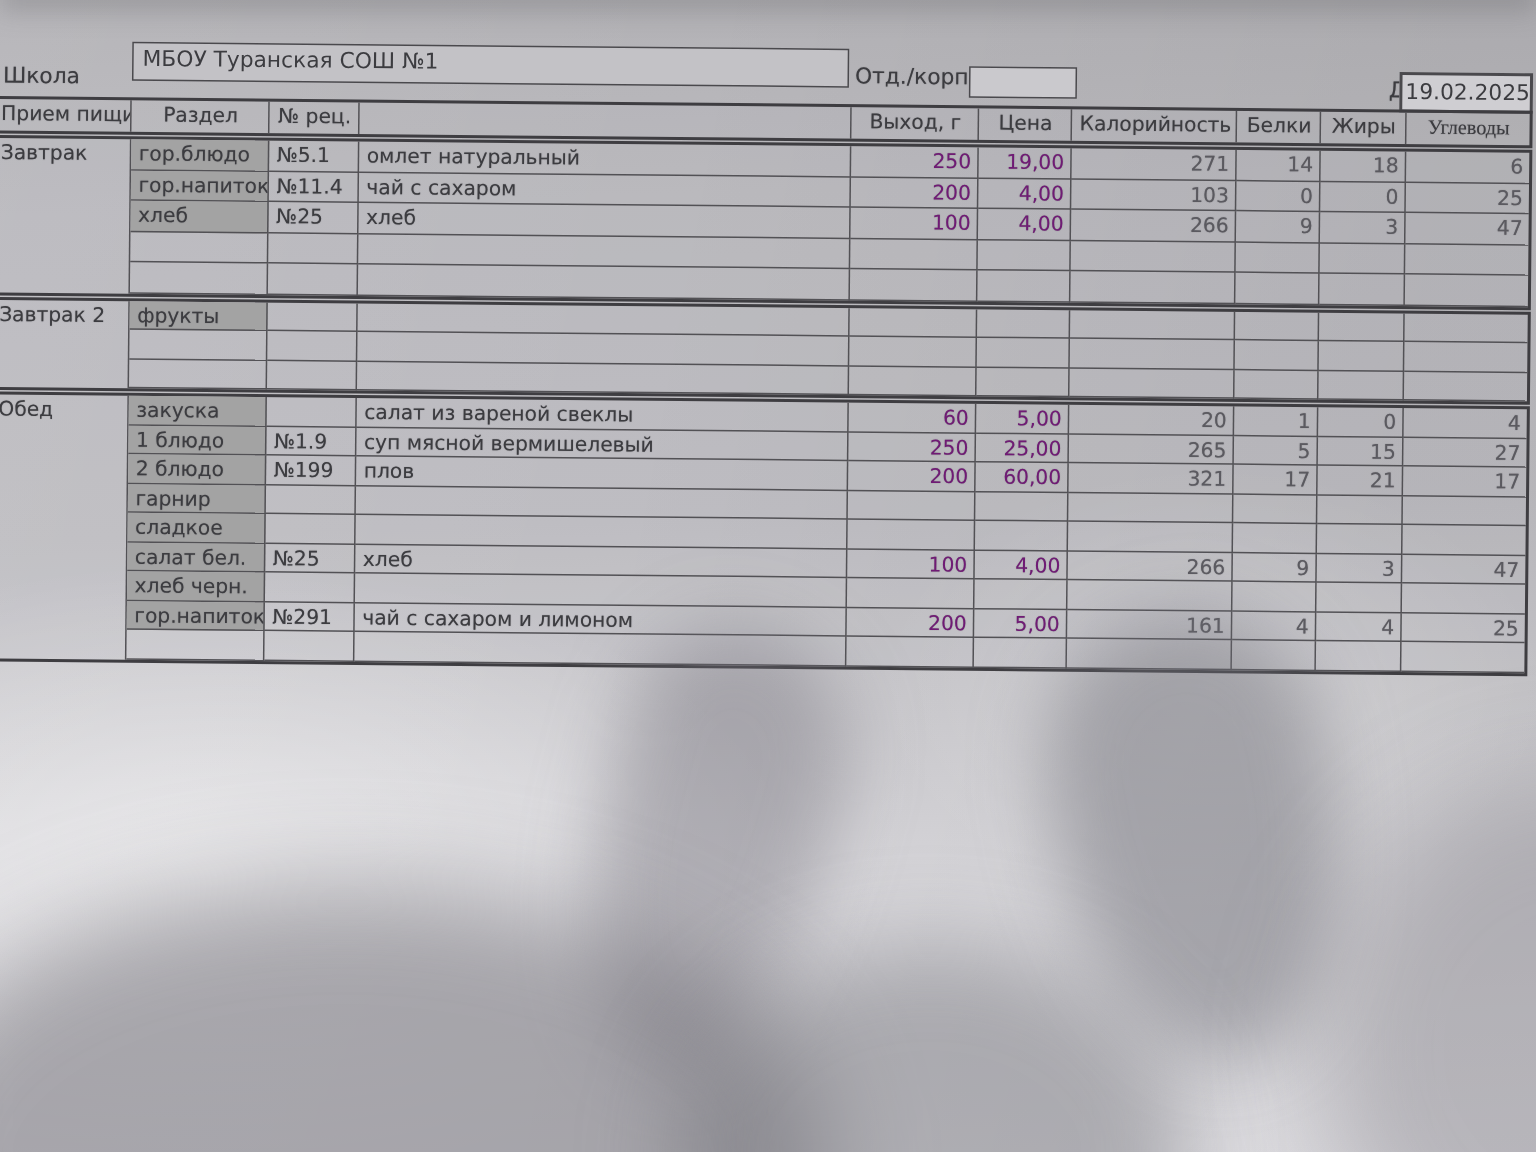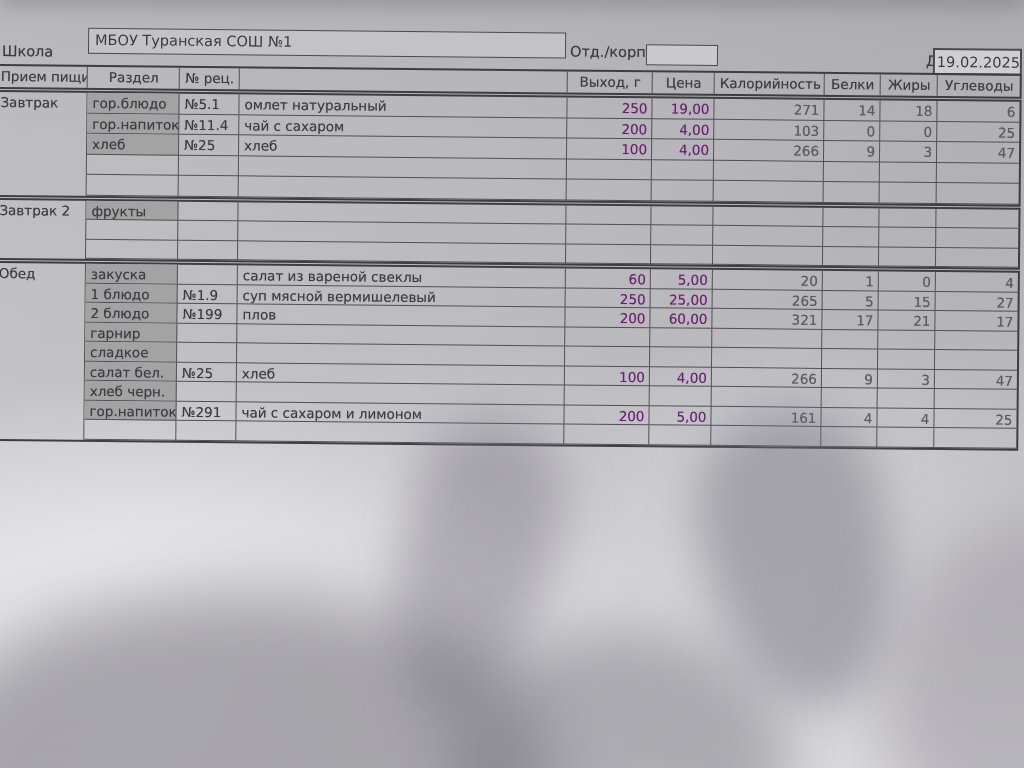--- a/index.html
+++ b/index.html
@@ -86,21 +86,21 @@
     white-space:nowrap;overflow:hidden;
     color:#3c3c40;text-shadow:0 0 0.7px rgba(60,60,64,0.5);
   }
   .hdr .c{text-align:center;padding-top:1px;}
   .c.h{border-bottom:none;}
   .c.meal{grid-column:1;border-bottom:none;background:transparent;}
   .c.lite{background:#a3a3a3;}
   .c.num{text-align:right;color:#5b5a60;}
   .c.out,.c.price{color:#701a75;}
   .c.carb{border-right:none;}
-  .c.h:last-child{border-right:none;}
+  .c.h:last-child{border-right:none;font-family:Liberation Serif, serif;}
 </style>
 </head>
 <body>
 
 <div class="photo-base"></div>
 <div class="light-sweep"></div>
 
 <div class="doc">
   <div class="lbl" style="left:2px;top:43px;">Школа</div>
   <div class="box school-box">МБОУ Туранская СОШ №1</div>

